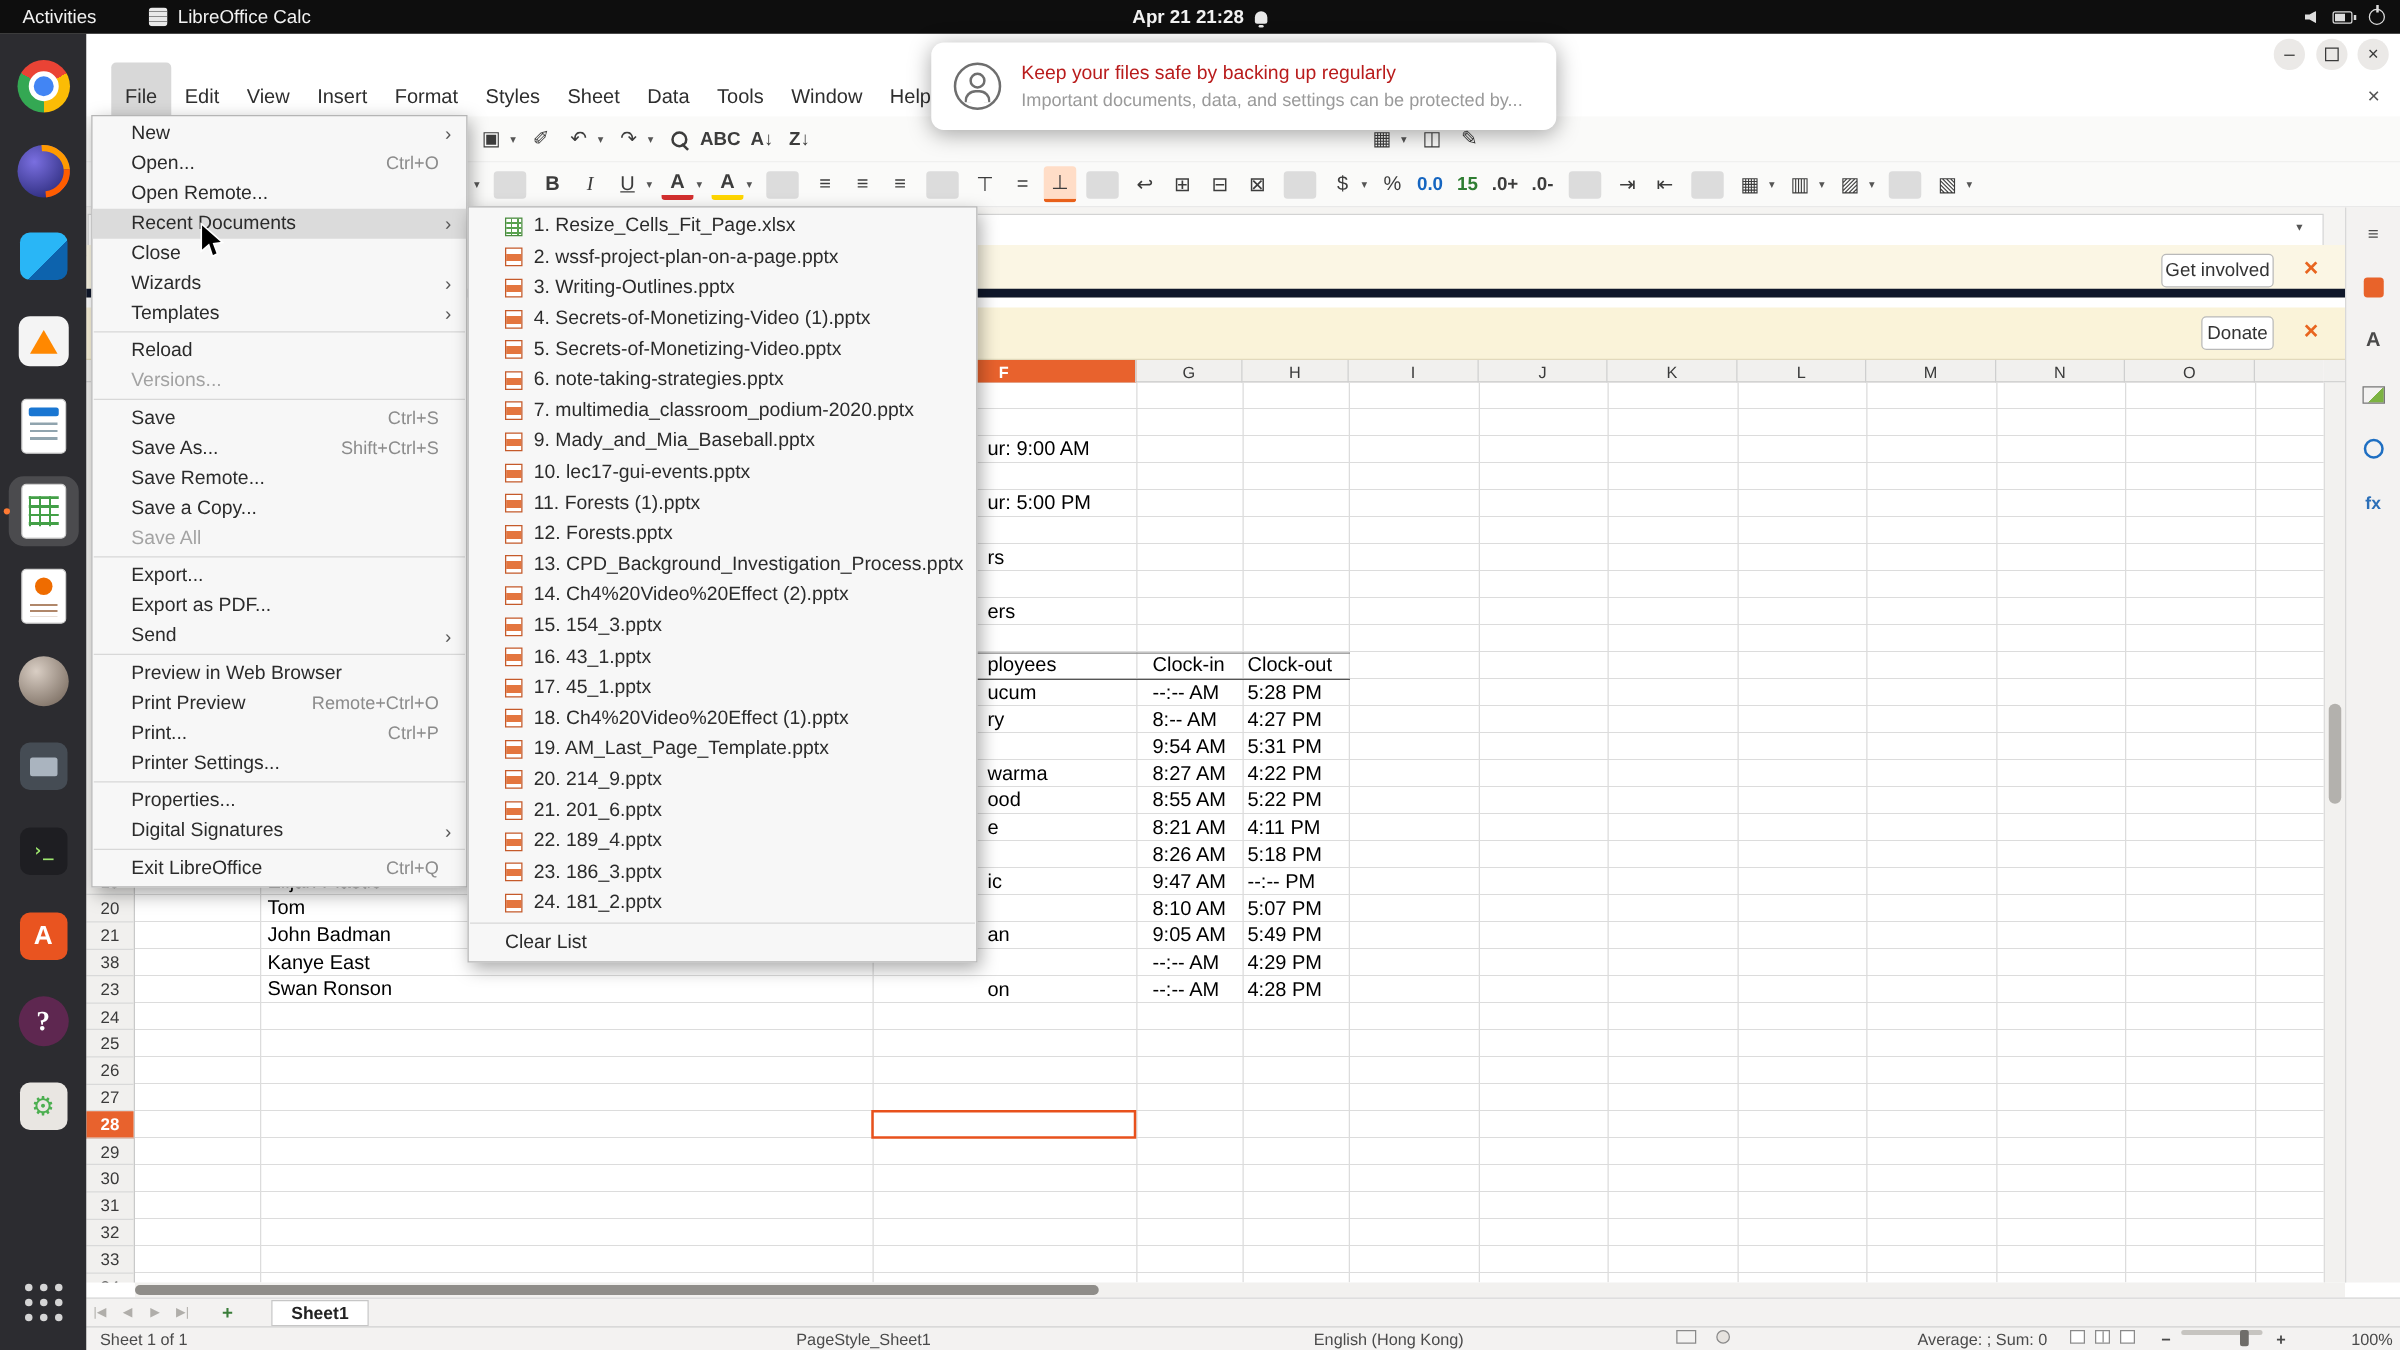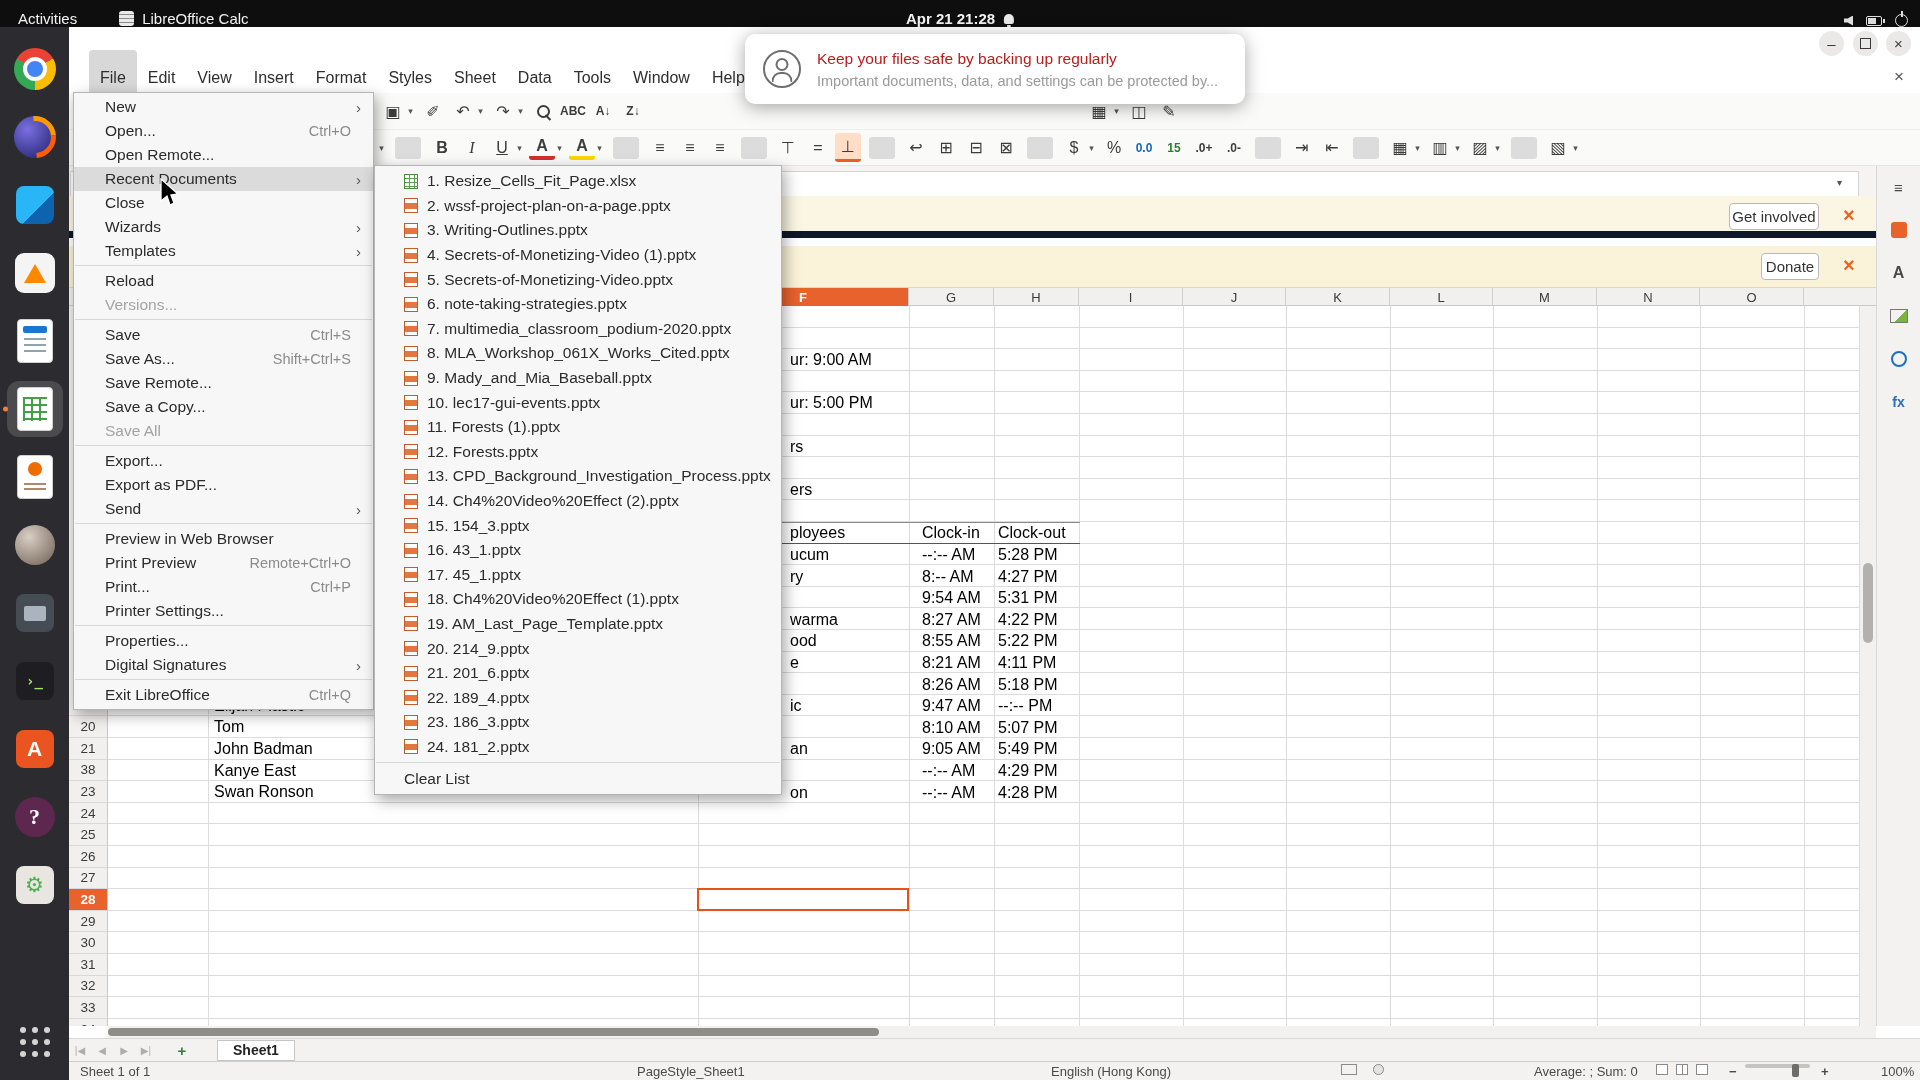--- a/index.html
+++ b/index.html
@@ -1,21 +1,21 @@
 <!DOCTYPE html>
 <html><head>
 <meta charset="utf-8">
 <style>
   html,body{margin:0;padding:0}
   body{width:1920px;height:1080px;position:relative;overflow:hidden;background:#fff;
        font-family:"Liberation Sans","DejaVu Sans",sans-serif;-webkit-font-smoothing:antialiased}
 
   
   .topbar{position:absolute;left:0;top:0;width:1920px;height:27px;background:#0e0e0e;color:#f2f2f2;
-          display:flex;align-items:flex-end;font-size:15px;z-index:100}
+          display:flex;align-items:center;font-size:15px;z-index:100}
   .tb-activities{margin-left:18px}
   .tb-app{display:flex;align-items:center;gap:8px;margin-left:42px}
   .tb-appicon{width:15px;height:15px;background:#e9e9e9;border-radius:3px;
               background-image:repeating-linear-gradient(to bottom,transparent 0 3px,#8a8a8a 3px 4px)}
   .tb-clock{position:absolute;left:50%;transform:translateX(-50%);display:flex;align-items:center;font-weight:600}
   .bell{width:10px;height:10px;background:#e8e8e8;border-radius:50% 50% 2px 2px;margin-left:9px;position:relative}
   .bell::after{content:"";position:absolute;left:3px;bottom:-3px;width:4px;height:2px;border-radius:2px;background:#e8e8e8}
   .tb-status{position:absolute;right:12px;display:flex;gap:13px;align-items:center}
   .spk{width:9px;height:10px;background:#ddd;clip-path:polygon(0 30%,40% 30%,100% 0,100% 100%,40% 70%,0 70%)}
   .bat{width:14px;height:8px;border:1px solid #ddd;border-radius:2px;position:relative}
@@ -74,21 +74,21 @@
   .doc-close{position:absolute;right:16px;top:5px;font-size:17px;color:#555}
 
   .tbar1{position:absolute;left:69px;top:93px;width:1851px;height:37px;background:#fafaf9;border-bottom:1px solid #ededec;
       display:flex;align-items:center;padding-left:309px;box-sizing:border-box}
   .tbar2{position:absolute;left:69px;top:130px;width:1851px;height:36px;background:#fafaf9;border-bottom:1px solid #e4e4e3;
       display:flex;align-items:center;padding-left:310px;box-sizing:border-box}
   .tico{min-width:26px;height:26px;display:flex;align-items:center;justify-content:center;font-size:16px;color:#3c3c3c;
       margin:0 2px;border-radius:3px;position:relative;flex:none}
   .tico i{font-style:normal}
   .tico.dd{min-width:11px;font-size:9px;color:#555;margin-left:-3px}
-  .tico.small{font-size:12px;font-weight:700}
+  .tico.small{font-size:15px;font-weight:700}
   .tico.blue{color:#1565c0}.tico.green{color:#2e7d32}
   .tico.bold{font-weight:800}
   .tico.italic i{font-style:italic;font-family:"Liberation Serif",serif}
   .tico.uline i{text-decoration:underline}
   .tico.fontcolor{font-weight:700;border-bottom:4px solid #d32f2f;height:20px}
   .tico.hlcolor{font-weight:700;border-bottom:4px solid #ffd600;height:20px}
   .tico.active{background:#ffddc7;border-bottom:3px solid #e8601a}
   .vsep{width:1px;height:22px;background:#dcdcdc;margin:0 6px;flex:none}
   .tico.gap{width:432px;min-width:432px}
   .tico.search::before{content:"";width:9px;height:9px;border:2px solid #3c3c3c;border-radius:50%;display:block}
@@ -959,24 +959,20 @@
     <div class="ri pptx">
       <span class="fico"></span>
       <span class="ri-l">6. note-taking-strategies.pptx</span>
     </div>
     <div class="ri pptx">
       <span class="fico"></span>
       <span class="ri-l">7. multimedia_classroom_podium-2020.pptx</span>
     </div>
     <div class="ri pptx">
       <span class="fico"></span>
-      <span class="ri-l">8. MLA_Workshop_061X_Works_Cited.pptx</span>
-    </div>
-    <div class="ri pptx">
-      <span class="fico"></span>
       <span class="ri-l">9. Mady_and_Mia_Baseball.pptx</span>
     </div>
     <div class="ri pptx">
       <span class="fico"></span>
       <span class="ri-l">10. lec17-gui-events.pptx</span>
     </div>
     <div class="ri pptx">
       <span class="fico"></span>
       <span class="ri-l">11. Forests (1).pptx</span>
     </div>

